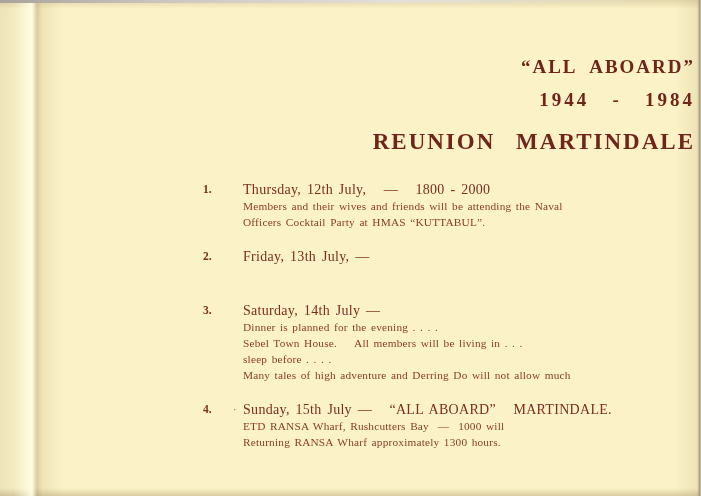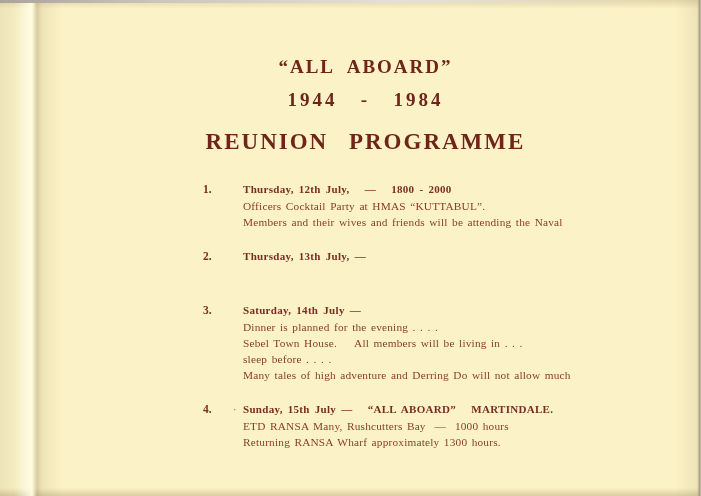--- a/index.html
+++ b/index.html
@@ -28,84 +28,84 @@
   }
   .top-strip{
     position:absolute;top:0;left:0;height:3px;width:660px;
     background:linear-gradient(to right,#a9a39c 0%,#ccc6bf 25%,#e4dfd8 60%,rgba(228,223,216,0.0) 100%);
   }
   .right-edge{
     position:absolute;top:0;bottom:0;right:0;width:4px;
     background:linear-gradient(to right, rgba(0,0,0,0) 0%, rgba(120,115,95,0.30) 40%, #9b957f 70%, #d9d5c4 100%);
   }
   .title{
-    position:absolute;left:36px;right:6px;text-align:center;
+    position:absolute;left:36px;right:6px;text-align:right;
     font-weight:bold;white-space:pre;
   }
   .t1{top:56px;font-size:19px;letter-spacing:2px;word-spacing:7px;color:#6f2519;}
   .t2{top:89px;font-size:19px;letter-spacing:3px;color:#6f2519;}
   .t3{top:129px;font-size:23px;letter-spacing:2px;word-spacing:13px;color:#6f2519;}
   .item{position:absolute;left:0;width:701px;}
   .item .num{
     position:absolute;left:203px;top:0;
     font-weight:bold;font-size:11.5px;color:#7a2d21;line-height:17px;
   }
   .item .content{position:absolute;left:243px;top:0;width:430px;}
   .heading{
-    font-weight:bold;font-size:11px;color:#7a2d21;
+    font-weight:normal;font-size:14px;color:#7a2d21;
     line-height:17px;white-space:pre;letter-spacing:0.3px;word-spacing:2px;
   }
   .bodyline{
     font-size:11.3px;color:#8a3c2d;line-height:16px;
     white-space:pre;letter-spacing:0.2px;word-spacing:1.4px;
   }
   .stray{
     position:absolute;left:233px;top:3px;font-size:10px;color:#9a5a48;
   }
 </style>
 </head>
 <body>
 
 <div class="scan">
   <div class="top-strip"></div>
   <div class="right-edge"></div>
 
   <div class="title t1">“ALL ABOARD”</div>
   <div class="title t2">1944   -   1984</div>
-  <div class="title t3">REUNION PROGRAMME</div>
+  <div class="title t3">REUNION MARTINDALE</div>
 
   <div class="item" style="top:181px">
     <div class="num">1.</div>
     <div class="content">
       <div class="heading">Thursday, 12th July,   —   1800 - 2000</div>
+      <div class="bodyline">Members and their wives and friends will be attending the Naval</div>
       <div class="bodyline">Officers Cocktail Party at HMAS “KUTTABUL”.</div>
-      <div class="bodyline">Members and their wives and friends will be attending the Naval</div>
     </div>
   </div>
 
   <div class="item" style="top:248px">
     <div class="num">2.</div>
     <div class="content">
-      <div class="heading">Thursday, 13th July, —</div>
+      <div class="heading">Friday, 13th July, —</div>
     </div>
   </div>
 
   <div class="item" style="top:302px">
     <div class="num">3.</div>
     <div class="content">
       <div class="heading">Saturday, 14th July —</div>
       <div class="bodyline">Dinner is planned for the evening . . . .</div>
       <div class="bodyline">Sebel Town House.    All members will be living in . . .</div>
       <div class="bodyline">sleep before . . . .</div>
       <div class="bodyline">Many tales of high adventure and Derring Do will not allow much</div>
     </div>
   </div>
 
   <div class="item" style="top:401px">
     <div class="num">4.</div>
     <div class="stray">·</div>
     <div class="content">
       <div class="heading">Sunday, 15th July —   “ALL ABOARD”   MARTINDALE.</div>
-      <div class="bodyline">ETD RANSA Many, Rushcutters Bay  —  1000 hours</div>
+      <div class="bodyline">ETD RANSA Wharf, Rushcutters Bay  —  1000 will</div>
       <div class="bodyline">Returning RANSA Wharf approximately 1300 hours.</div>
     </div>
   </div>
 </div>
 
 </body></html>

